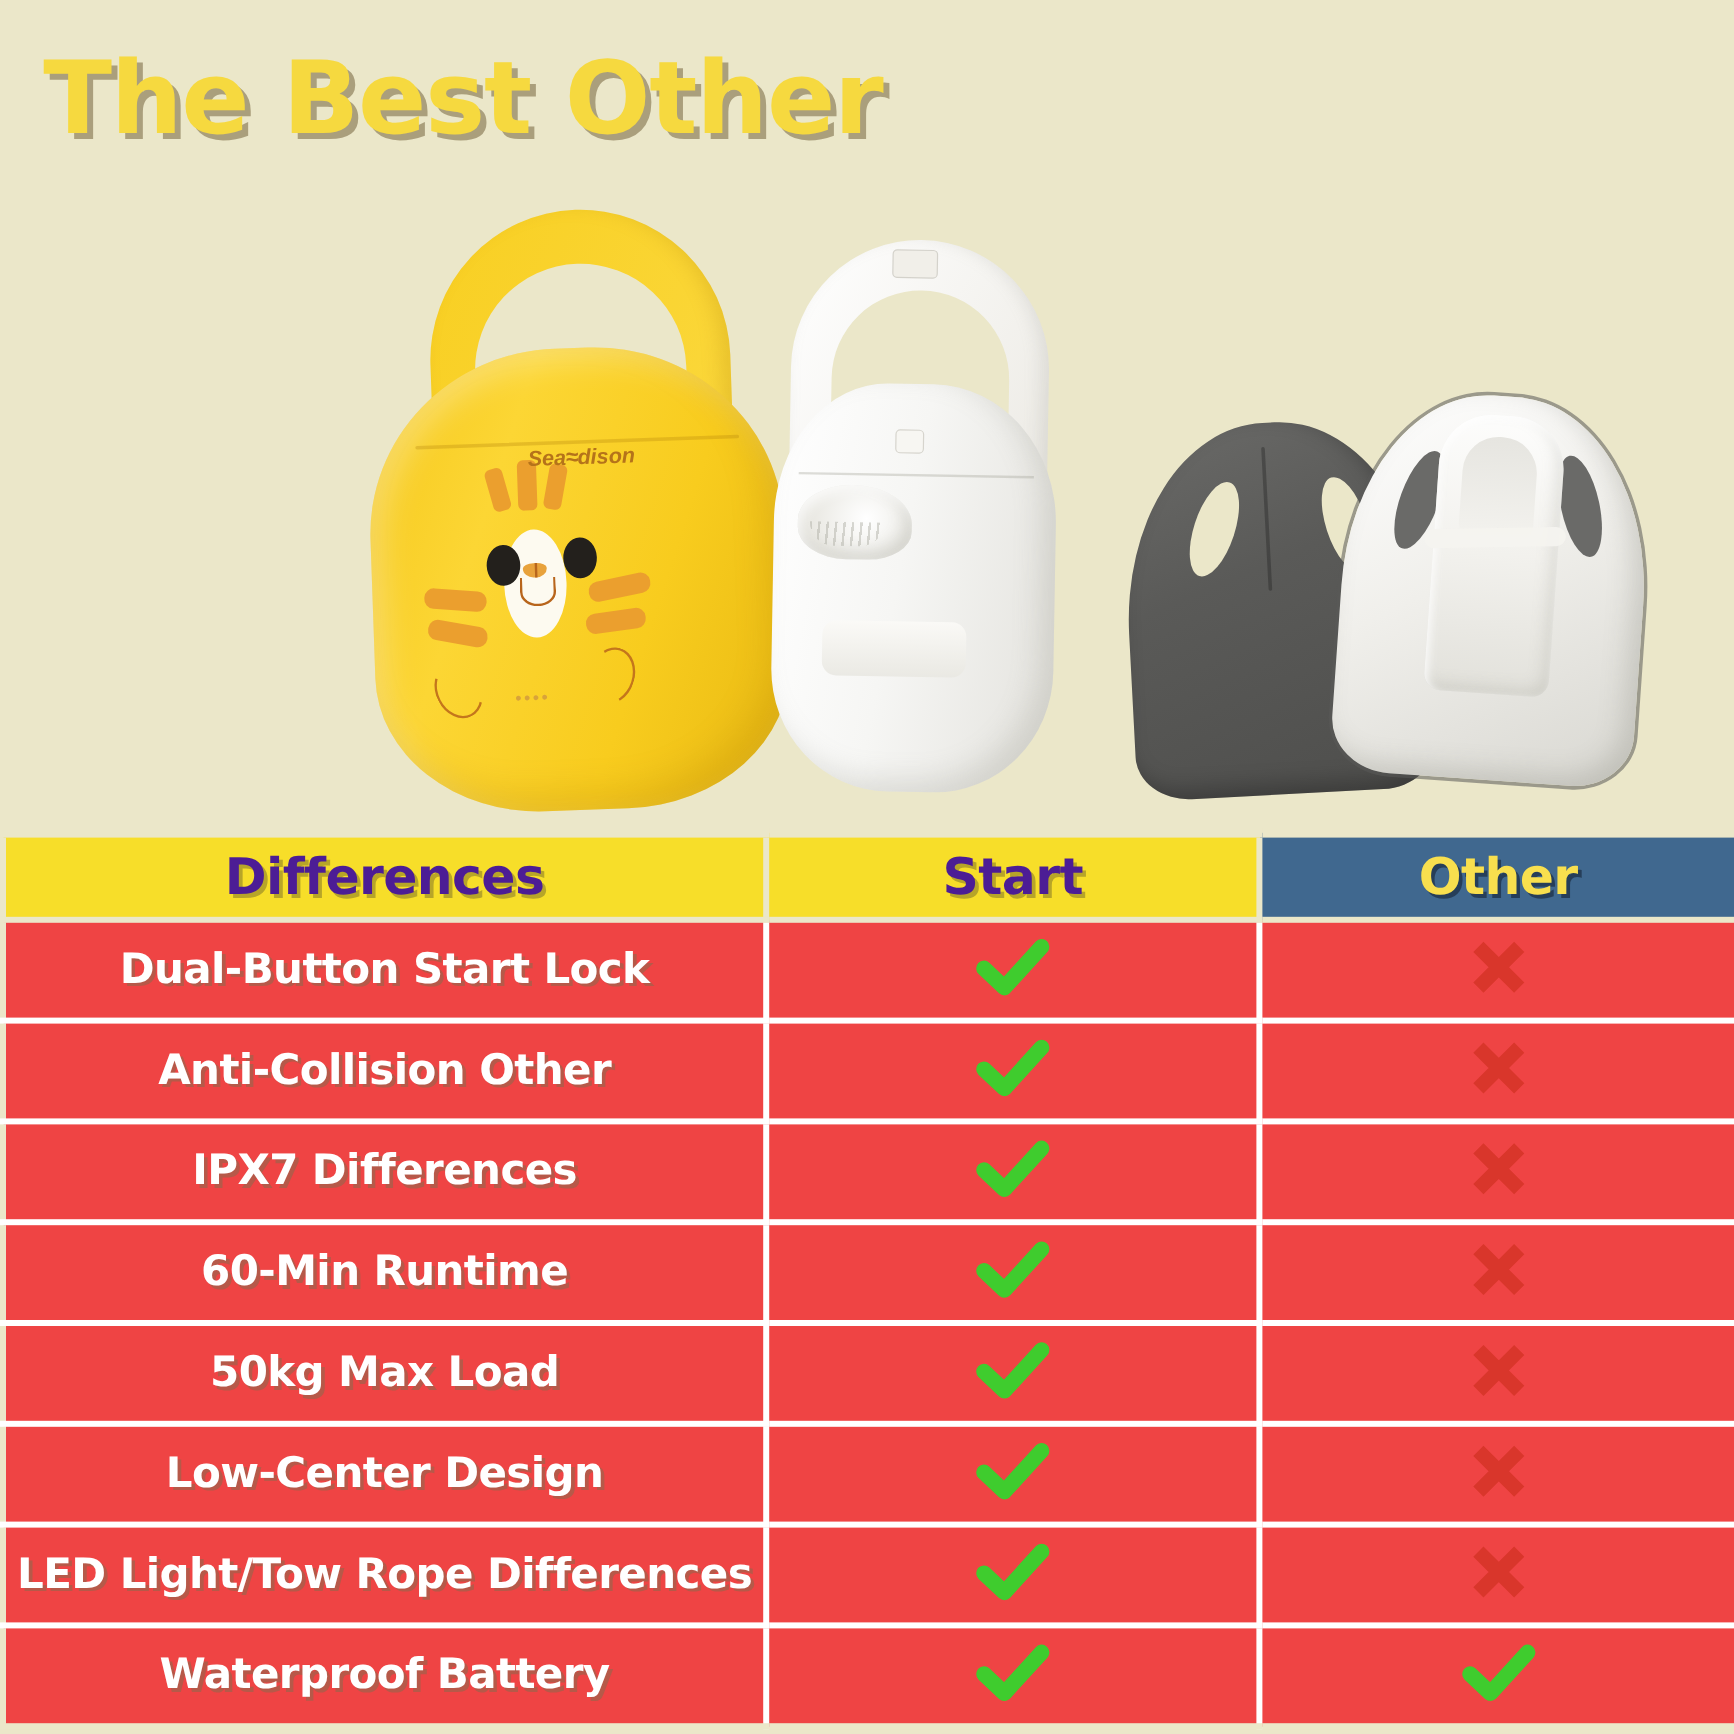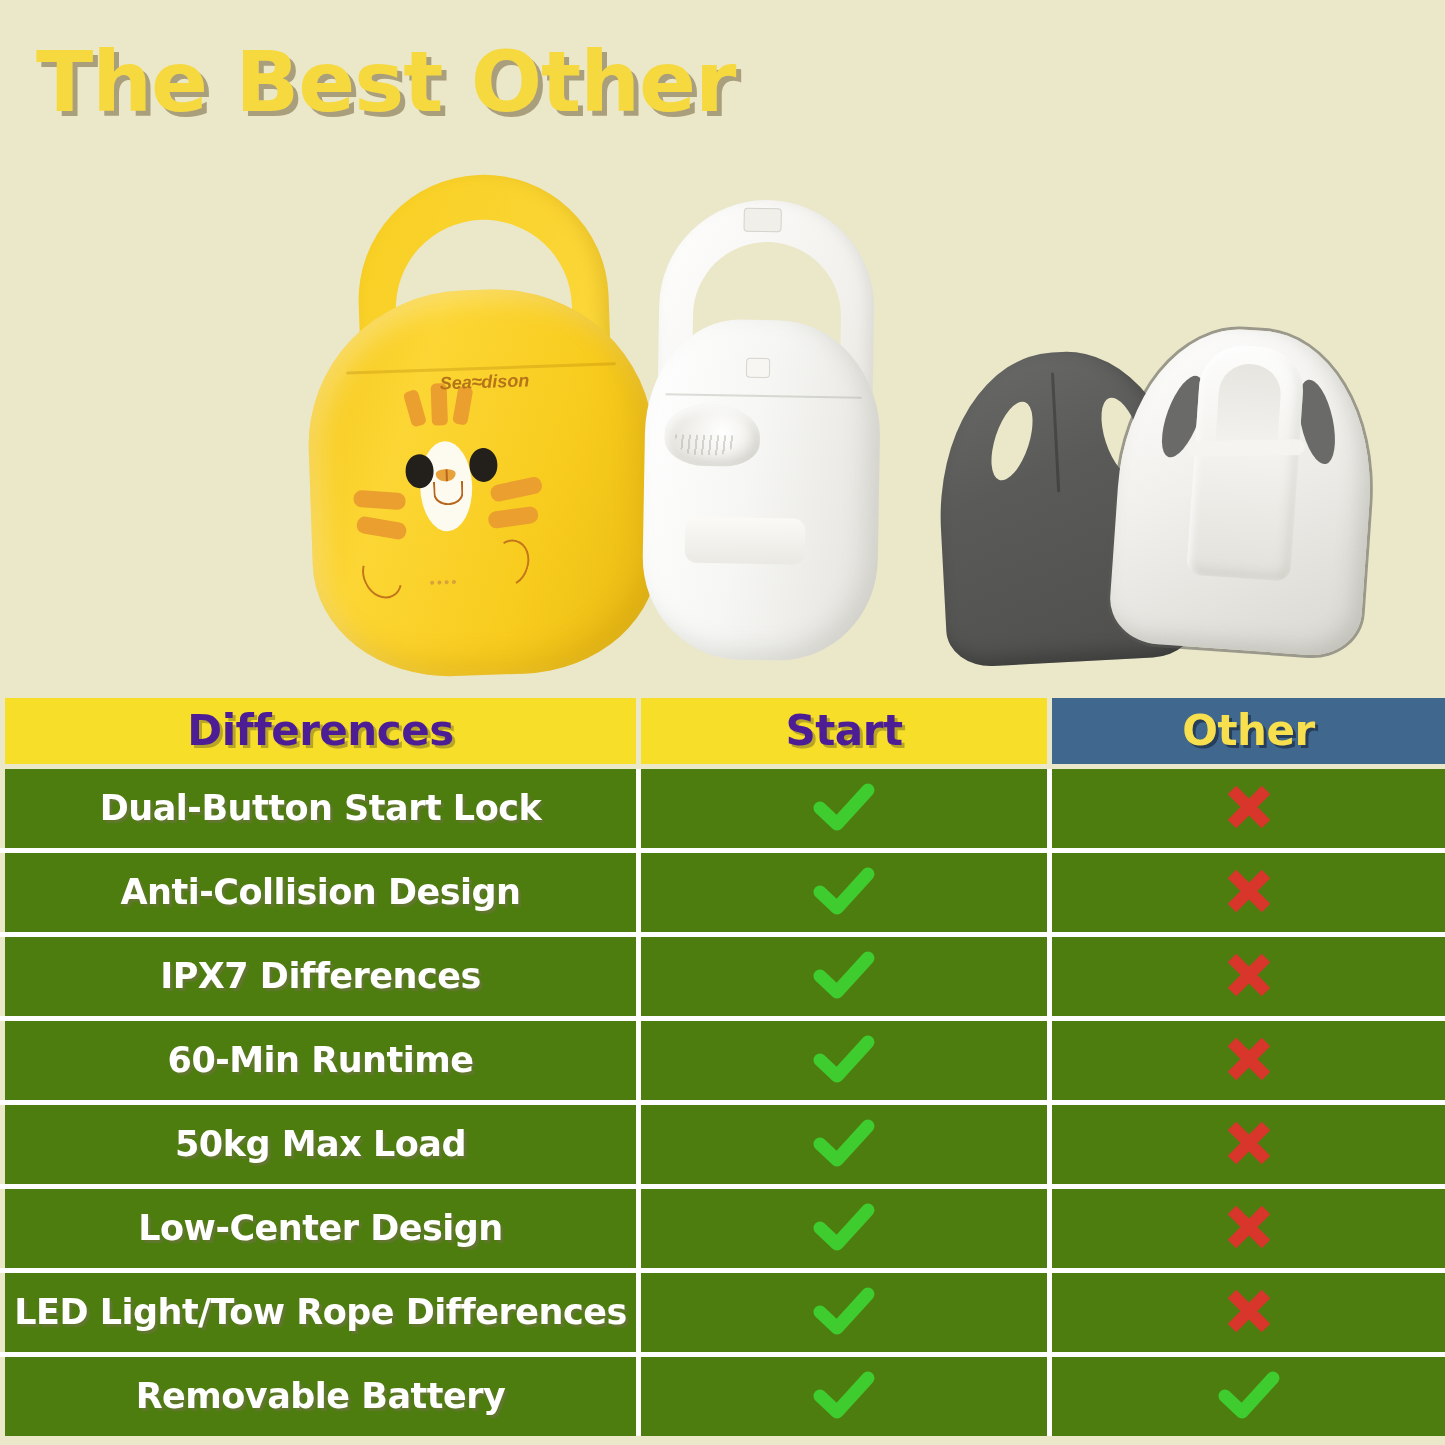--- a/index.html
+++ b/index.html
@@ -369,21 +369,21 @@
   }
   .th-other .th-label {
     color: #f8df4e;
     text-shadow: 3px 3px 0 rgba(25,40,60,0.65);
   }
 
   .body-row td {
     height: 79px;
     vertical-align: middle;
     text-align: center;
-    background: #4d7c0f;
+    background: #ef4444;
     border: 5px solid #ffffff;
   }
   .body-row td.cell-diff { border-left-color: #ebe7c9; }
   .body-row td.cell-other { border-right-color: #ebe7c9; }
   .body-row:last-child td { border-bottom-color: #ebe7c9; }
 
   .feature-label {
     font-family: "DejaVu Sans", sans-serif;
     font-size: 35px;
     font-weight: bold;
@@ -493,21 +493,21 @@
       <tr class="body-row">
         <td class="cell-diff"><span class="feature-label">Dual-Button Start Lock</span></td>
         <td class="cell-ours"><span class="mark"><svg width="62" height="48" viewBox="0 0 62 48" aria-hidden="true">
               <path d="M7 25 L24 41 L55 7" fill="none" stroke="#3FCC2E" stroke-width="13" stroke-linecap="round" stroke-linejoin="round"></path>
             </svg></span><span class="vh">check</span></td>
         <td class="cell-other"><span class="mark"><svg width="52" height="52" viewBox="0 0 52 52" aria-hidden="true">
               <path d="M9 9 L43 43 M43 9 L9 43" fill="none" stroke="#D9362B" stroke-width="12" stroke-linecap="butt"></path>
             </svg></span><span class="vh">cross</span></td>
       </tr>
       <tr class="body-row">
-        <td class="cell-diff"><span class="feature-label">Anti-Collision Design</span></td>
+        <td class="cell-diff"><span class="feature-label">Anti-Collision Other</span></td>
         <td class="cell-ours"><span class="mark"><svg width="62" height="48" viewBox="0 0 62 48" aria-hidden="true">
               <path d="M7 25 L24 41 L55 7" fill="none" stroke="#3FCC2E" stroke-width="13" stroke-linecap="round" stroke-linejoin="round"></path>
             </svg></span><span class="vh">check</span></td>
         <td class="cell-other"><span class="mark"><svg width="52" height="52" viewBox="0 0 52 52" aria-hidden="true">
               <path d="M9 9 L43 43 M43 9 L9 43" fill="none" stroke="#D9362B" stroke-width="12" stroke-linecap="butt"></path>
             </svg></span><span class="vh">cross</span></td>
       </tr>
       <tr class="body-row">
         <td class="cell-diff"><span class="feature-label">IPX7 Differences</span></td>
         <td class="cell-ours"><span class="mark"><svg width="62" height="48" viewBox="0 0 62 48" aria-hidden="true">
@@ -547,21 +547,21 @@
       <tr class="body-row">
         <td class="cell-diff"><span class="feature-label">LED Light/Tow Rope Differences</span></td>
         <td class="cell-ours"><span class="mark"><svg width="62" height="48" viewBox="0 0 62 48" aria-hidden="true">
               <path d="M7 25 L24 41 L55 7" fill="none" stroke="#3FCC2E" stroke-width="13" stroke-linecap="round" stroke-linejoin="round"></path>
             </svg></span><span class="vh">check</span></td>
         <td class="cell-other"><span class="mark"><svg width="52" height="52" viewBox="0 0 52 52" aria-hidden="true">
               <path d="M9 9 L43 43 M43 9 L9 43" fill="none" stroke="#D9362B" stroke-width="12" stroke-linecap="butt"></path>
             </svg></span><span class="vh">cross</span></td>
       </tr>
       <tr class="body-row">
-        <td class="cell-diff"><span class="feature-label">Removable Battery</span></td>
+        <td class="cell-diff"><span class="feature-label">Waterproof Battery</span></td>
         <td class="cell-ours"><span class="mark"><svg width="62" height="48" viewBox="0 0 62 48" aria-hidden="true">
               <path d="M7 25 L24 41 L55 7" fill="none" stroke="#3FCC2E" stroke-width="13" stroke-linecap="round" stroke-linejoin="round"></path>
             </svg></span><span class="vh">check</span></td>
         <td class="cell-other"><span class="mark"><svg width="62" height="48" viewBox="0 0 62 48" aria-hidden="true">
               <path d="M7 25 L24 41 L55 7" fill="none" stroke="#3FCC2E" stroke-width="13" stroke-linecap="round" stroke-linejoin="round"></path>
             </svg></span><span class="vh">check</span></td>
       </tr>
     </tbody>
 </table>
 

